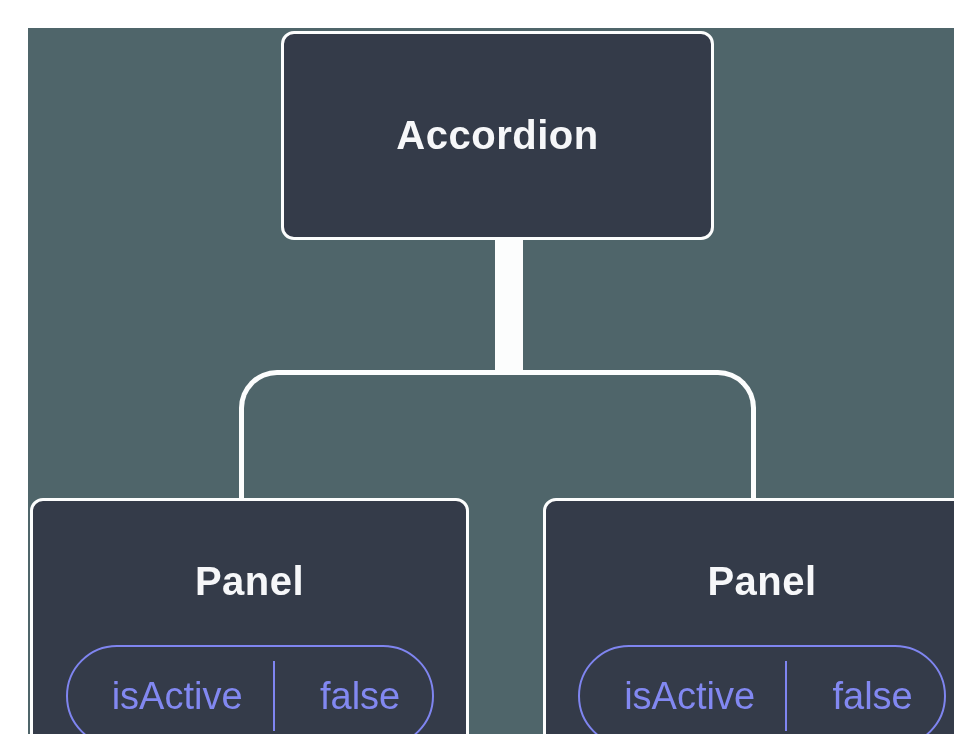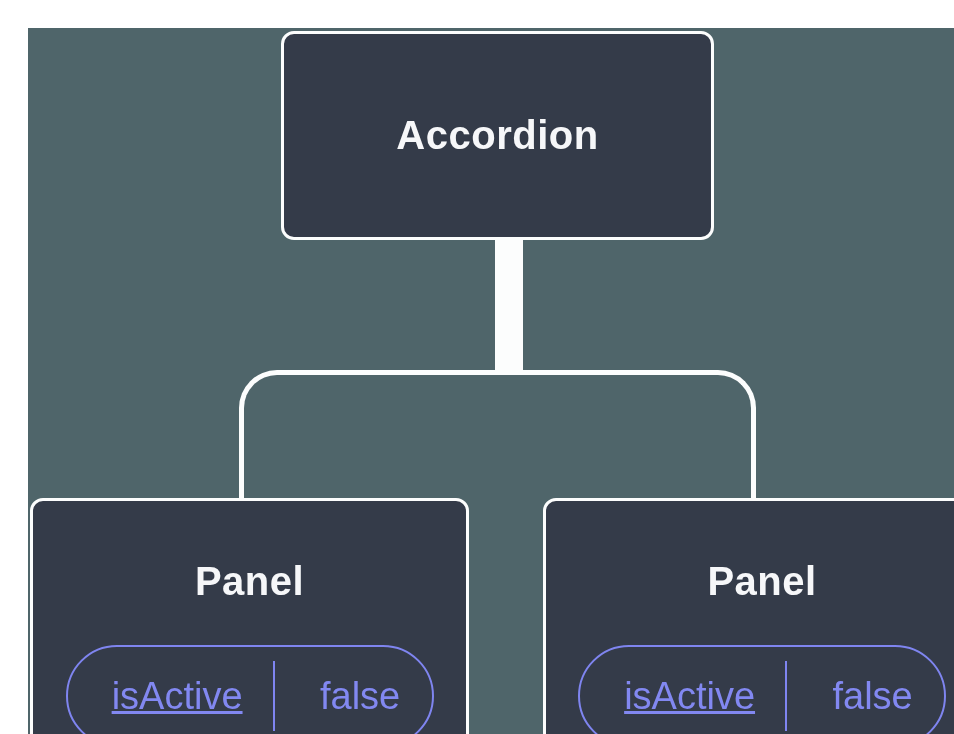--- a/index.html
+++ b/index.html
@@ -67,21 +67,20 @@
     display: flex;
     align-items: center;
     justify-content: center;
     color: #8288f1;
     font-size: 38px;
     font-weight: 400;
   }
   .prop-cell-name {
     flex: 0 0 57.5%;
     border-right: 2.5px solid #7f85f0;
-    text-decoration: underline;
   }
   .prop-cell-value {
     flex: 1 1 auto;
     margin-left: 28px;
   }
   
   .connector-stem {
     position: absolute;
     left: 467px; top: 210px;
     width: 5px; height: 137px;

